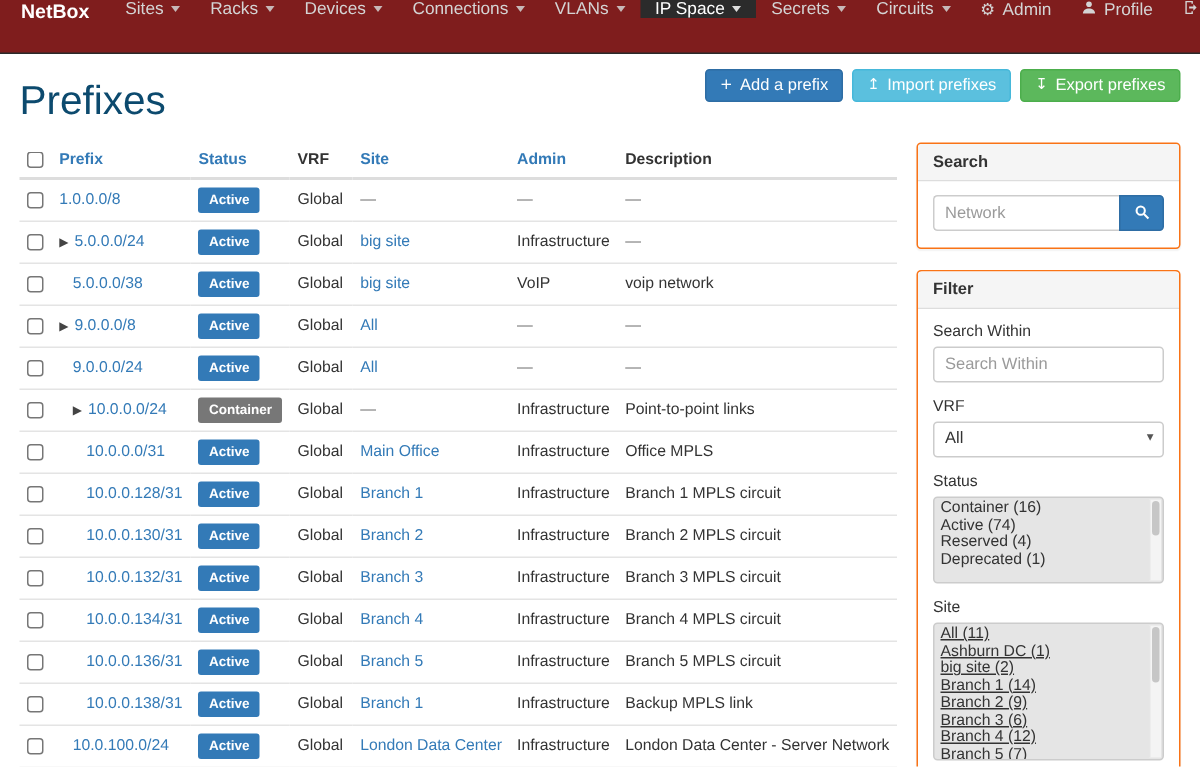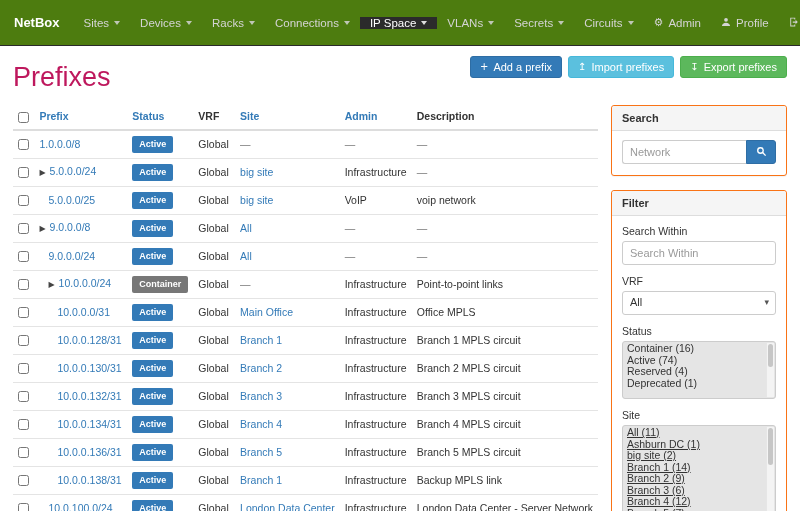--- a/index.html
+++ b/index.html
@@ -8,22 +8,22 @@
     width: 800px; height: 511px;
     overflow: hidden;
     background: #fff;
     font-family: "Liberation Sans", "DejaVu Sans", sans-serif;
     color: #333;
   }
   a { color: #337ab7; text-decoration: none; }
 
   
   .navbar {
-    height: 46px; background: #4d7c0f; border-bottom: 1px solid #2a2a2a;
-    display: flex; align-items: center; font-size: 11.5px;
+    height: 36px; background: #7f1d1d; border-bottom: 1px solid #2a2a2a;
+    display: flex; align-items: flex-start; font-size: 11.5px;
   }
   .brand {
     color: #fff; font-weight: bold; font-size: 13px;
     display: flex; align-items: center; padding: 0 14px; cursor: pointer;
   }
   .nav-menu { display: flex; align-items: stretch; flex: 1; }
   .nav-item {
     color: #d4d4d4; display: flex; align-items: center; gap: 5px;
     padding: 0 10px; cursor: pointer; white-space: nowrap;
   }
@@ -33,21 +33,21 @@
     border-left: 3px solid transparent; border-right: 3px solid transparent;
     border-top: 4px solid currentColor; opacity: .85;
   }
   .nav-right { display: flex; align-items: stretch; padding-right: 8px; }
   .nav-right .nav-item { gap: 5px; }
   .icon-glyph { font-family: "DejaVu Sans", sans-serif; font-size: 11px; line-height: 1; }
 
   
   .content { padding: 0 13px; }
   .page-head { display: flex; justify-content: space-between; align-items: flex-start; margin-top: 8px; }
-  h1.page-title { font-size: 27px; font-weight: 500; margin: 8px 0 12px; color: #be185d; }
+  h1.page-title { font-size: 27px; font-weight: 500; margin: 8px 0 12px; color: #0c4a6e; }
   .btn-group { display: flex; gap: 6px; margin-top: 2px; }
   .btn {
     border: 1px solid transparent; border-radius: 3px; color: #fff;
     font-size: 11px; padding: 4px 9px; cursor: pointer;
     display: inline-flex; align-items: center; gap: 5px;
     font-family: inherit;
   }
   .btn .b-icon { font-family: "DejaVu Sans", sans-serif; font-size: 10px; line-height: 1; }
   .btn-primary { background: #337ab7; border-color: #2e6da4; }
   .btn-info    { background: #5bc0de; border-color: #46b8da; }
@@ -129,37 +129,37 @@
 <body>
 
 <div class="navbar">
   <span class="brand">NetBox</span>
   <div class="nav-menu">
       <div class="nav-item">
         <span>Sites</span>
         <span class="caret"></span>
       </div>
       <div class="nav-item">
+        <span>Racks</span>
+        <span class="caret"></span>
+      </div>
+      <div class="nav-item">
         <span>Devices</span>
         <span class="caret"></span>
       </div>
       <div class="nav-item">
-        <span>Racks</span>
-        <span class="caret"></span>
-      </div>
-      <div class="nav-item">
         <span>Connections</span>
+        <span class="caret"></span>
+      </div>
+      <div class="nav-item">
+        <span>VLANs</span>
         <span class="caret"></span>
       </div>
       <div class="nav-item active">
         <span>IP Space</span>
-        <span class="caret"></span>
-      </div>
-      <div class="nav-item">
-        <span>VLANs</span>
         <span class="caret"></span>
       </div>
       <div class="nav-item">
         <span>Secrets</span>
         <span class="caret"></span>
       </div>
       <div class="nav-item">
         <span>Circuits</span>
         <span class="caret"></span>
       </div>
@@ -244,21 +244,21 @@
               <td><input type="checkbox" style=""></td>
               <td><span style="display: inline-block; width: 0px;"></span><span class="tree-arrow">▶</span><a href="#">5.0.0.0/24</a></td>
               <td><span class="status-badge badge-active">Active</span></td>
               <td>Global</td>
               <td><a href="#">big site</a></td>
               <td>Infrastructure</td>
               <td class="muted">—</td>
             </tr>
             <tr>
               <td><input type="checkbox" style=""></td>
-              <td><span style="display: inline-block; width: 9px;"></span><a href="#">5.0.0.0/25</a></td>
+              <td><span style="display: inline-block; width: 9px;"></span><a href="#">5.0.0.0/38</a></td>
               <td><span class="status-badge badge-active">Active</span></td>
               <td>Global</td>
               <td><a href="#">big site</a></td>
               <td>VoIP</td>
               <td>voip network</td>
             </tr>
             <tr>
               <td><input type="checkbox" style=""></td>
               <td><span style="display: inline-block; width: 0px;"></span><span class="tree-arrow">▶</span><a href="#">9.0.0.0/8</a></td>
               <td><span class="status-badge badge-active">Active</span></td>

